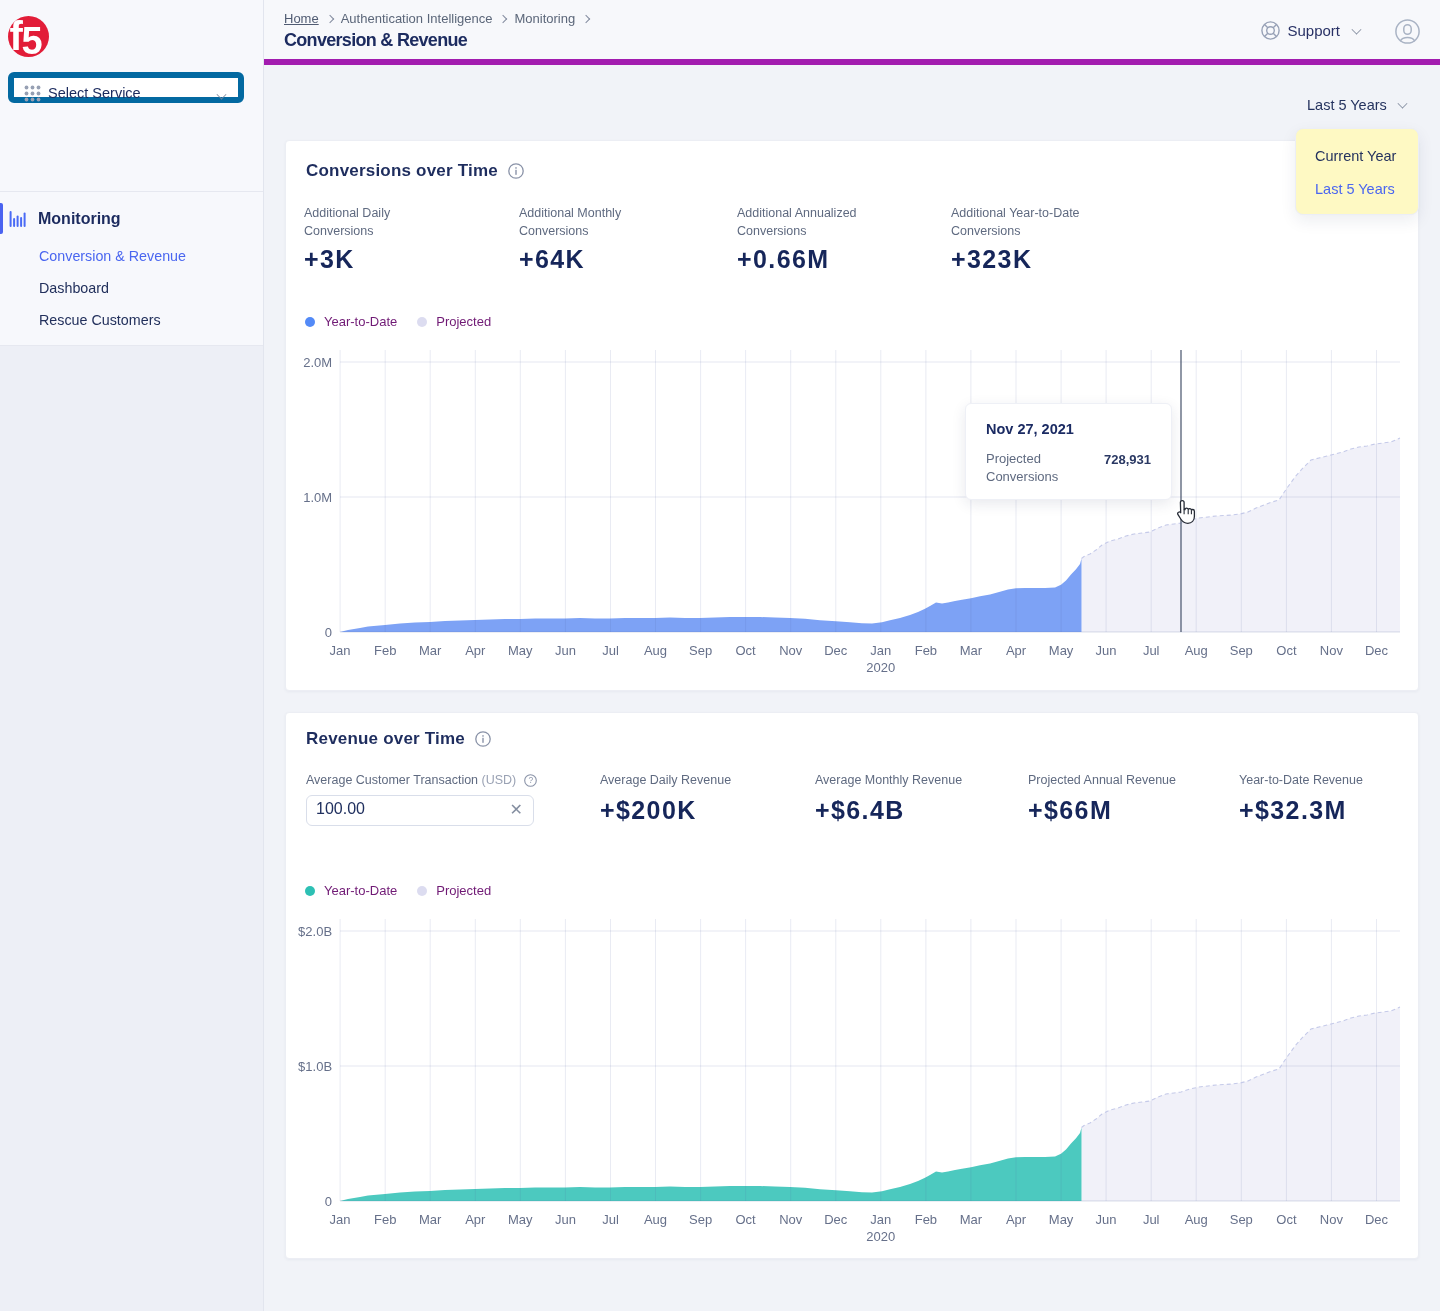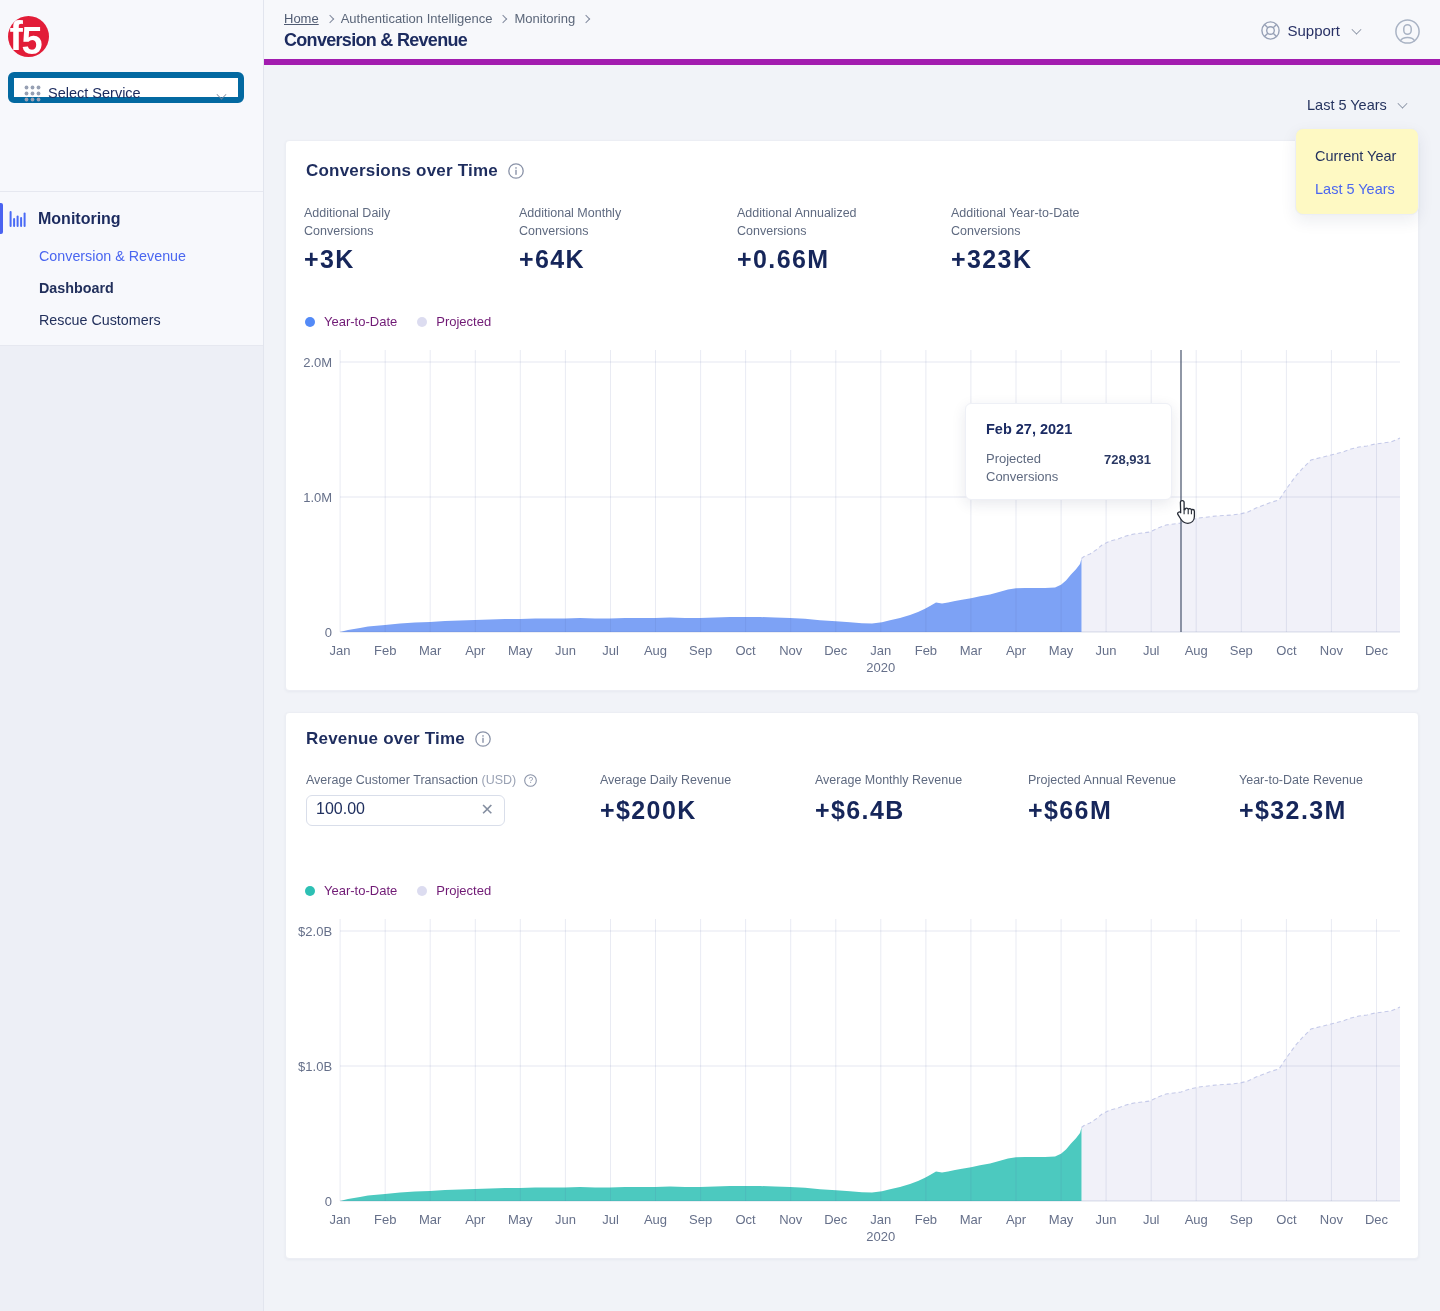--- a/index.html
+++ b/index.html
@@ -14,21 +14,21 @@
 #selbtn .lbl { position:absolute; left:34px; top:7px; font-size:14.5px; color:#1c2b5e; }
 #selbtn .chev { position:absolute; right:12px; top:12px; }
 .chevron { width:9px; height:9px; display:inline-block; border-right:1.6px solid #7c8699; border-bottom:1.6px solid #7c8699; transform:rotate(45deg) scale(.78); }
 #sidetitle { position:absolute; left:9px; top:125px; width:240px; font-size:17.5px; letter-spacing:.6px; line-height:24px; font-weight:700; color:#172a5e; }
 #sep1 { position:absolute; left:0; top:191px; width:263px; border-top:1px solid #e6e8f0; }
 #activebar { position:absolute; left:0; top:203px; width:3px; height:31px; background:#4a63f0; border-radius:0 2px 2px 0; }
 #monicon { position:absolute; left:9px; top:210px; }
 #monlbl { position:absolute; left:38px; top:210px; font-size:16px; font-weight:600; color:#1b2a5e; }
 .subitem { position:absolute; left:39px; font-size:14.3px; color:#22305c; }
 #sub1 { top:248px; color:#4a66f0; }
-#sub2 { top:280px;font-weight:bold; }
+#sub2 { top:280px; }
 #sub3 { top:312px;text-align:right; }
 
 #header { position:absolute; left:264px; top:0; width:1176px; height:65px; background:#f7f8fb; border-bottom:6px solid #a21caf; }
 #crumbs { position:absolute; left:20px; top:11px; font-size:13px; color:#5b6679; }
 #crumbs a { color:#505b72; text-decoration:underline; }
 #crumbs .sep { display:inline-block; margin:0 8px 1px 8px; width:6px; height:6px; border-right:1.5px solid #828b9e; border-bottom:1.5px solid #828b9e; transform:rotate(-45deg); }
 #pagetitle { position:absolute; left:20px; top:30px; font-size:18px; letter-spacing:-.7px; font-weight:600; color:#1d2c60; }
 #support { position:absolute; right:79px; top:21px; font-size:15px; font-weight:500; color:#283165;padding-left:18px; }
 #avatar { position:absolute; right:20px; top:19px; }
 
@@ -45,21 +45,21 @@
 .legend { position:absolute; font-size:13px; color:#701a75; }
 .legend .dot { display:inline-block; width:10px; height:10px; border-radius:50%; margin-right:9px; vertical-align:-1px; }
 .legend .d2 { margin-left:20px; background:#dcdcf0; }
 .icirc { display:inline-block; vertical-align:middle; }
 
 #tip { position:absolute; left:965px; top:403px; width:207px; height:97px; background:#fff; border:1px solid #eef0f6; border-radius:6px; box-shadow:0 4px 14px rgba(30,40,80,.10); z-index:4; }
 #tip .t { position:absolute; left:20px; top:16.5px; font-size:14.5px; font-weight:700; color:#1b2b63; }
 #tip .l { position:absolute; left:20px; top:46px; font-size:13px; line-height:18px; color:#5f6a80; }
 #tip .v { position:absolute; right:20px; top:48px; font-size:13px; font-weight:600; color:#2a3863; }
 
-#acinput { position:absolute; left:20px; top:82px; width:199px; height:31px; border:1px solid #d9deea; border-radius:6px; background:#fff; }
+#acinput { position:absolute; left:20px; top:82px; width:228px; height:31px; border:1px solid #d9deea; border-radius:6px; background:#fff; }
 #acinput .val { position:absolute; left:9px; top:4px; font-size:16px; color:#20305f; }
 #acinput .x { position:absolute; right:10px; top:4px; font-size:16px; color:#848ea0; }
 svg text { font-family:"Liberation Sans", sans-serif; }
 </style>
 </head>
 <body>
 <div id="sidebar">
   <div class="top"></div>
   <svg id="f5logo" viewBox="0 0 41 41">
       <circle cx="20.5" cy="20.5" r="20.5" fill="#e21d38"></circle>
@@ -239,20 +239,20 @@
     <text x="855.2" y="315" font-size="13" fill="#66708a" text-anchor="middle">Jul</text>
     <text x="900.2" y="315" font-size="13" fill="#66708a" text-anchor="middle">Aug</text>
     <text x="945.3" y="315" font-size="13" fill="#66708a" text-anchor="middle">Sep</text>
     <text x="990.4" y="315" font-size="13" fill="#66708a" text-anchor="middle">Oct</text>
     <text x="1035.4" y="315" font-size="13" fill="#66708a" text-anchor="middle">Nov</text>
     <text x="1080.5" y="315" font-size="13" fill="#66708a" text-anchor="middle">Dec</text>
     <text x="584.8" y="332" font-size="13" fill="#66708a" text-anchor="middle">2020</text>
   </svg>
 
 <div id="tip">
-    <div class="t">Feb 27, 2021</div>
+    <div class="t">Nov 27, 2021</div>
     <div class="l">Projected<br>Conversions</div>
     <div class="v">728,931</div>
   </div>
 <svg style="position:absolute;left:1175px;top:499px;z-index:6;" width="22" height="26" viewBox="0 0 22 26">
 <path d="M7.2 1.6 C8.3 1.6 9.1 2.4 9.1 3.5 L9.1 10.5 L10 10.6 C10 9.9 10.7 9.2 11.6 9.2 C12.4 9.2 13 9.7 13.2 10.4 C13.5 9.9 14.1 9.6 14.7 9.6 C15.6 9.6 16.3 10.2 16.4 11 C16.7 10.7 17.1 10.5 17.6 10.5 C18.6 10.5 19.4 11.3 19.4 12.3 L19.4 17.5 C19.4 21.5 16.7 24.3 12.8 24.3 C9.7 24.3 7.8 23.2 6.1 20.5 L3 15.6 C2.5 14.8 2.7 13.8 3.5 13.3 C4.2 12.8 5.2 13 5.7 13.7 L5.4 3.5 C5.4 2.4 6.2 1.6 7.2 1.6 Z" fill="#fff" stroke="#262b36" stroke-width="1.3" stroke-linejoin="round"></path>
 <path d="M9.1 10.6 L9.1 15.2 M13.2 10.8 L13.2 15.2 M16.4 11.2 L16.4 15.3" stroke="#262b36" stroke-width="1.1" fill="none"></path>
   </svg>
 
 </body></html>

